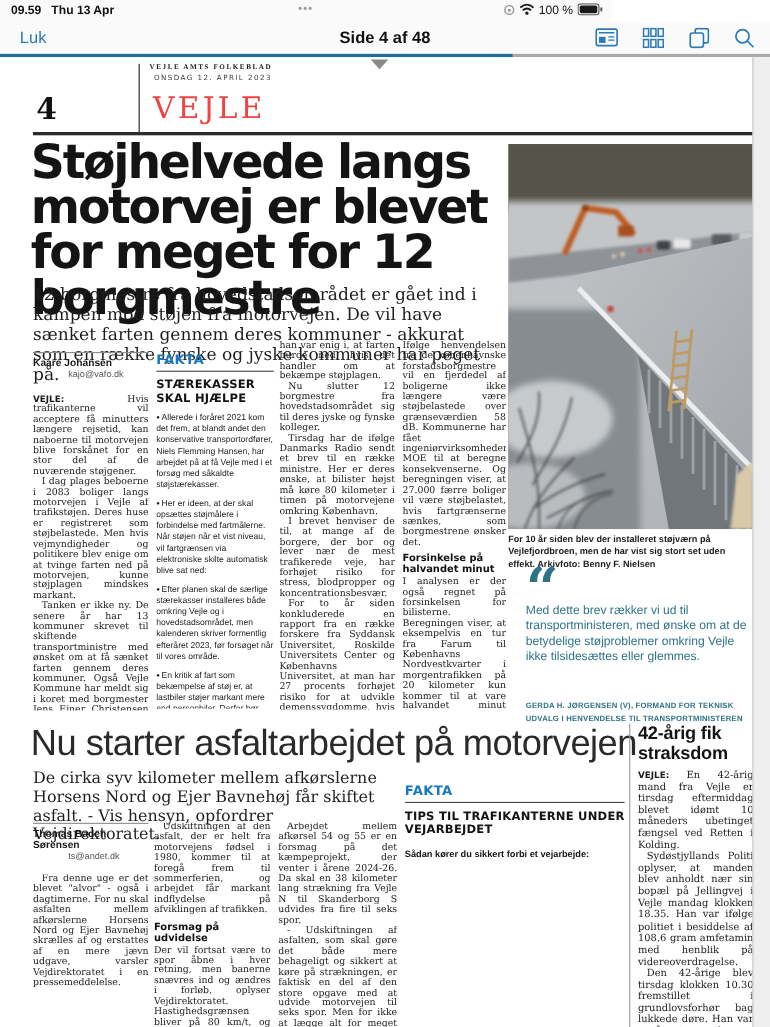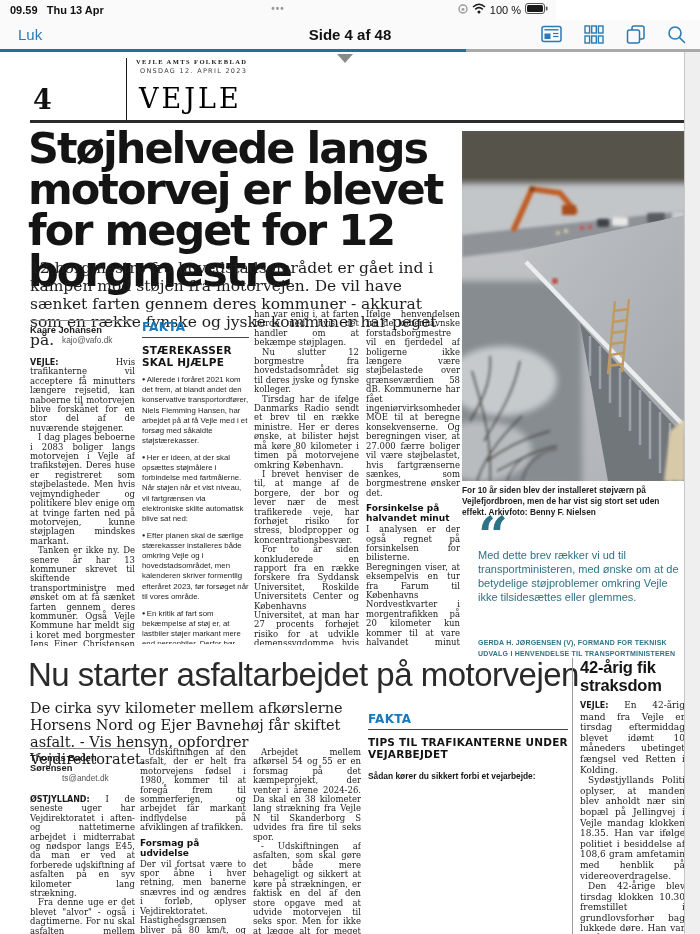--- a/index.html
+++ b/index.html
@@ -35,21 +35,21 @@
              border-top:9px solid #8a8a8a; }
 
   .masthead-rule-v { position:absolute; left:126px; top:6px; width:1px; height:62px; background:#1a1a1a; }
   .mh-name { position:absolute; left:136px; top:6px; font-size:6.5px; font-weight:bold;
              letter-spacing:1.4px; color:#1a1a1a; font-family:Liberation Serif, serif; }
   .mh-date { position:absolute; left:140px; top:15px; font-size:6.5px; letter-spacing:1.3px; color:#3c3c3c;
              font-family:"DejaVu Sans",sans-serif; }
   .page-num { position:absolute; left:33px; top:32px; font-family:"DejaVu Serif",serif; font-weight:bold;
               font-size:27px; color:#111; }
   .section { position:absolute; left:139px; top:31px; font-family:"DejaVu Serif",serif;
-             font-size:27px; letter-spacing:3px; color:#000000; }
+             font-size:27px; letter-spacing:3px; color:#ef4444; }
   .rule-thick { position:absolute; left:30px; top:68px; width:655px; height:3px; background:#2b2b2b; }
 
   
   .a1-headline { position:absolute; left:28px; top:76px; width:440px; font-size:43px; line-height:0.95;
                  font-weight:800; letter-spacing:-2px; color:#141414; font-family:"DejaVu Sans",sans-serif; }
   .a1-stand { position:absolute; left:30px; top:208px; width:428px; font-family:"DejaVu Serif",serif;
               font-size:15.5px; line-height:1.16; color:#1d1d1d; }
 
   .photo { position:absolute; left:462px; top:79px; width:223px; height:350px; overflow:hidden; background:#b9bcbf; }
   .caption { position:absolute; left:462px; top:433px; width:223px; font-size:8.3px; font-weight:bold;
@@ -312,21 +312,20 @@
   </div>
 
   <h2 class="a2-headline">Nu starter asfaltarbejdet på motorvejen</h2>
   <div class="a2-stand">De cirka syv kilometer mellem afkørslerne Horsens Nord og Ejer Bavnehøj får skiftet asfalt. - Vis hensyn, opfordrer Vejdirektoratet.</div>
 
   <div class="abs" style="left:30px; top:696px; width:105px; height:186px;">
     <div class="byline-rule"></div>
     <div class="by-name">Thomas Baden Sørensen</div>
     <div class="by-mail">ts@andet.dk</div>
     <div class="bodycol" style="margin-top:12px; height:140px;">
-      <p><span class="lead">ØSTJYLLAND:</span> <span>I de seneste uger har Vejdirektoratet i aften- og nattetimerne arbejdet i midterrabat og nødspor langs E45, da man er ved at forberede udskiftning af asfalten på en syv kilometer lang strækning.</span></p>
       <p class="ind">Fra denne uge er det blevet "alvor" - også i dagtimerne. For nu skal asfalten mellem afkørslerne Horsens Nord og Ejer Bavnehøj skrælles af og erstattes af en mere jævn udgave, varsler Vejdirektoratet i en pressemeddelelse.</p>
     </div>
   </div>
 
   <div class="abs bodycol" style="left:140px; top:696px; width:106px; height:186px;">
     <p class="ind">Udskiftningen af den asfalt, der er helt fra motorvejens fødsel i 1980, kommer til at foregå frem til sommerferien, og arbejdet får markant indflydelse på afviklingen af trafikken.</p>
     <div class="colsub">Forsmag på udvidelse</div>
     <p>Der vil fortsat være to spor åbne i hver retning, men banerne snævres ind og ændres i forløb, oplyser Vejdirektoratet. Hastighedsgrænsen bliver på 80 km/t, og bilisterne opfordres til at vise hensyn, sænke farten og holde fokus, når de kører forbi arbejdet.</p>
 
   </div>

